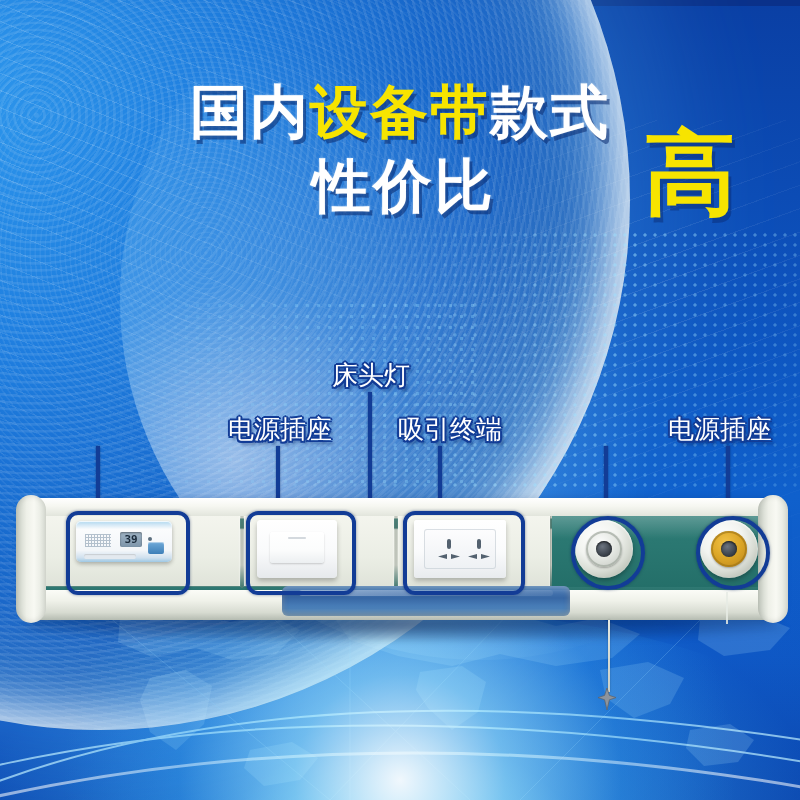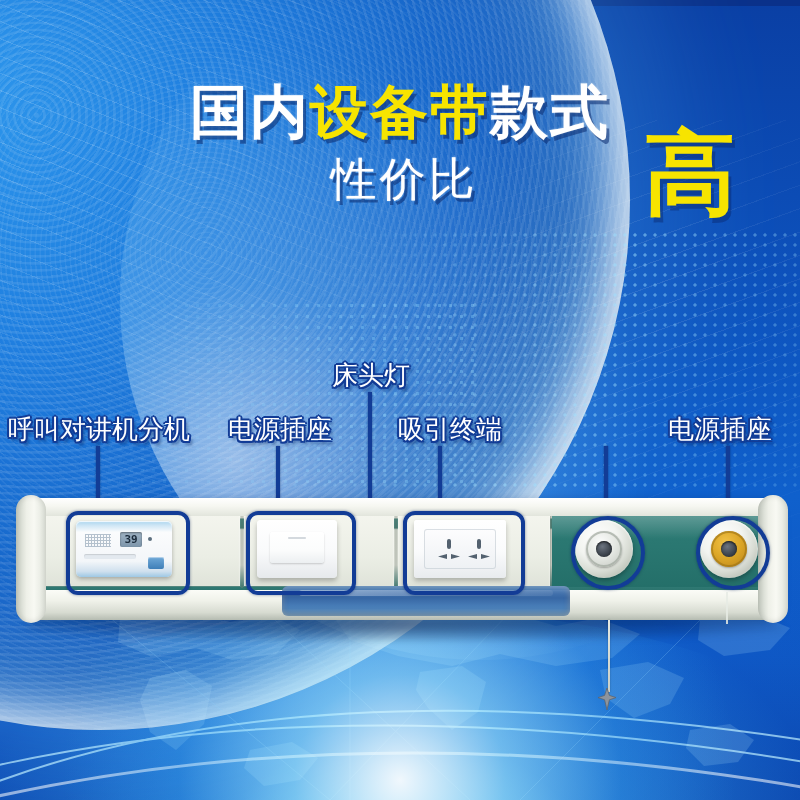--- a/index.html
+++ b/index.html
@@ -54,21 +54,21 @@
   .worldmap{position:absolute;left:0;right:0;top:600px;height:200px;opacity:.30;mix-blend-mode:screen;}
   .arcs{position:absolute;left:0;right:0;top:560px;height:240px;}
   .bottom-glow{position:absolute;left:50%;transform:translateX(-50%);bottom:-150px;width:900px;height:340px;border-radius:50%;
     background:radial-gradient(circle at 50% 50%, rgba(255,255,255,.92) 0%, rgba(170,235,255,.55) 22%, rgba(60,170,245,.22) 46%, rgba(0,0,0,0) 70%);}
   .thin-lines{position:absolute;left:0;right:0;top:560px;height:240px;opacity:.5;}
 
   
   .headline{position:absolute;left:0;right:0;top:82px;text-align:center;pointer-events:none;}
   .hl-row1{font-size:58px;font-weight:bold;letter-spacing:2px;line-height:1.04;
     font-family:"DejaVu Sans","Liberation Sans",sans-serif;}
-  .hl-row2{margin-top:14px;font-size:46px;font-weight:normal;letter-spacing:3px;line-height:1.04;
+  .hl-row2{margin-top:14px;font-size:58px;font-weight:bold;letter-spacing:3px;line-height:1.04;
     font-family:"DejaVu Sans","Liberation Sans",sans-serif;margin-left:8px;}
   .tw{color:#ffffff;text-shadow:3px 4px 0 rgba(8,40,110,.55), 0 0 2px rgba(255,255,255,.6);}
   .ty{color:#f7e400;text-shadow:3px 4px 0 rgba(8,40,110,.55);}
   .hl-gao{position:absolute;right:64px;top:128px;font-size:92px;font-weight:bold;color:#f7e400;
     line-height:1;font-family:"DejaVu Sans","Liberation Sans",sans-serif;
     text-shadow:3px 5px 0 rgba(8,40,110,.45);}
 
   
   .callout{position:absolute;font-weight:normal;color:#ffffff;white-space:nowrap;
     font-family:"DejaVu Sans","Liberation Sans",sans-serif;font-size:26px;letter-spacing:0px;
@@ -115,21 +115,21 @@
   .endcap.left{left:-6px;}
   .endcap.right{right:-6px;}
   
   .bedlight{position:absolute;left:260px;top:88px;width:288px;height:30px;border-radius:6px;
     background:linear-gradient(180deg, rgba(70,120,180,.92) 0%, rgba(45,95,160,.95) 40%, rgba(60,120,185,.9) 75%, rgba(110,165,215,.75) 100%);
     box-shadow:inset 0 2px 6px rgba(255,255,255,.35), inset 0 -3px 6px rgba(0,0,0,.30);}
   .bedlight:after{content:"";position:absolute;left:6%;right:6%;top:4px;height:6px;border-radius:4px;
     background:linear-gradient(90deg, rgba(255,255,255,.35), rgba(255,255,255,.08));}
 
   
-  .intercom{position:absolute;left:54px;top:23px;width:96px;height:56px;border-radius:5px;
+  .intercom{position:absolute;left:54px;top:23px;width:96px;height:41px;border-radius:5px;
     background:linear-gradient(180deg,#a8d4ee 0%,#cfe6f5 8%,#fbfcfd 20%,#f3f6f9 72%,#cfe0ee 90%,#9ec8e4 100%);
     box-shadow:0 2px 4px rgba(0,0,0,.28), inset 0 1px 1px rgba(255,255,255,.9);}
   .ic-grille{position:absolute;left:9px;top:13px;width:26px;height:13px;opacity:.55;
     background:repeating-linear-gradient(90deg, #7d93a8 0 1px, rgba(0,0,0,0) 1px 3px),
                repeating-linear-gradient(0deg, #7d93a8 0 1px, rgba(0,0,0,0) 1px 3px);}
   .ic-disp{position:absolute;left:44px;top:11px;width:22px;height:15px;border-radius:2px;
     background:linear-gradient(180deg,#9fb3c4,#7d95aa);display:flex;align-items:center;justify-content:center;
     color:#1c2c3c;font-size:11px;font-weight:bold;font-family:"DejaVu Sans Mono","Liberation Mono",monospace;
     box-shadow:inset 0 1px 2px rgba(0,0,0,.4);}
   .ic-dot{position:absolute;left:72px;top:16px;width:4px;height:4px;border-radius:50%;background:#5c6e7e;}
@@ -242,21 +242,20 @@
   <div class="headline">
     <div class="hl-row1">
       <span class="tw">国内</span><span class="ty">设备带</span><span class="tw">款式</span>
     </div>
     <div class="hl-row2">
       <span class="tw">性价比</span>
     </div>
   </div>
   <div class="hl-gao">高</div>
 
-  <div class="callout" style="left:8px;top:412px;">呼叫对讲机分机</div>
   <div class="callout" style="left:228px;top:412px;">电源插座</div>
   <div class="callout" style="left:332px;top:358px;">床头灯</div>
   <div class="callout" style="left:398px;top:412px;">吸引终端</div>
   <div class="callout" style="left:668px;top:412px;">电源插座</div>
 
   <div class="leader" style="left:96px;top:446px;height:74px;"></div>
   <div class="leader" style="left:276px;top:446px;height:72px;"></div>
   <div class="leader" style="left:368px;top:392px;height:208px;"></div>
   <div class="leader" style="left:438px;top:446px;height:74px;"></div>
   <div class="leader" style="left:604px;top:446px;height:82px;"></div>

